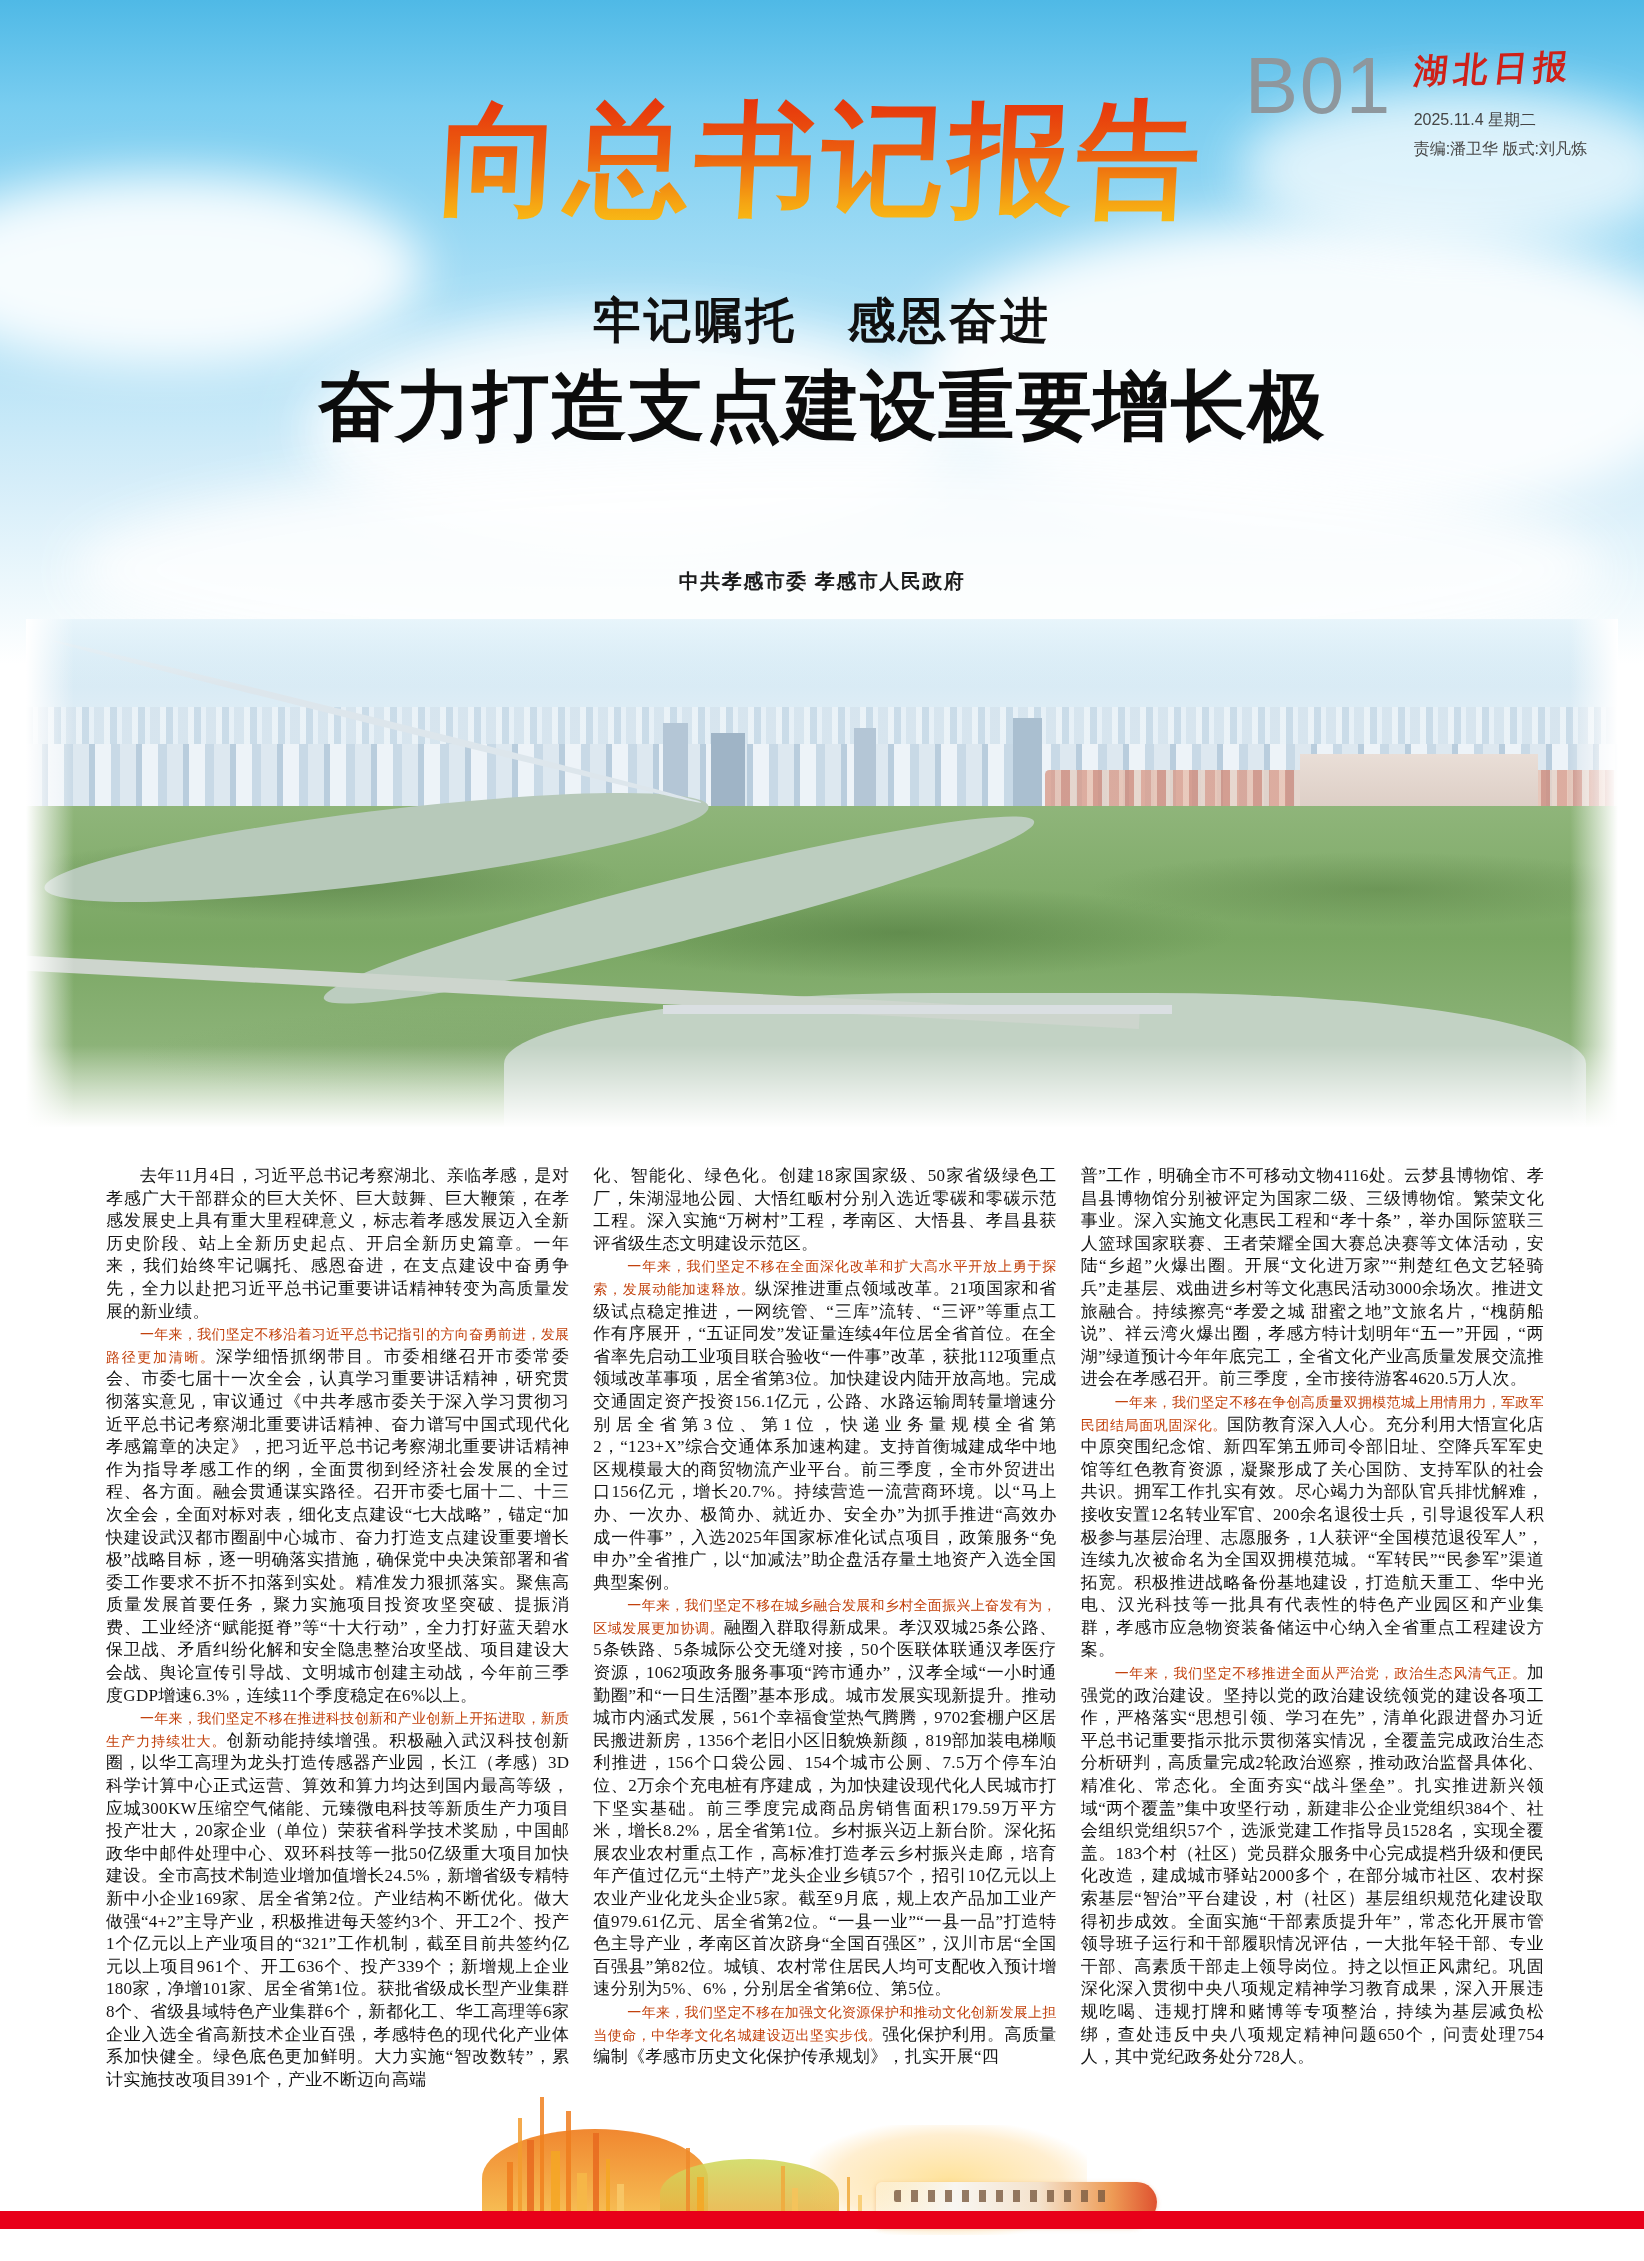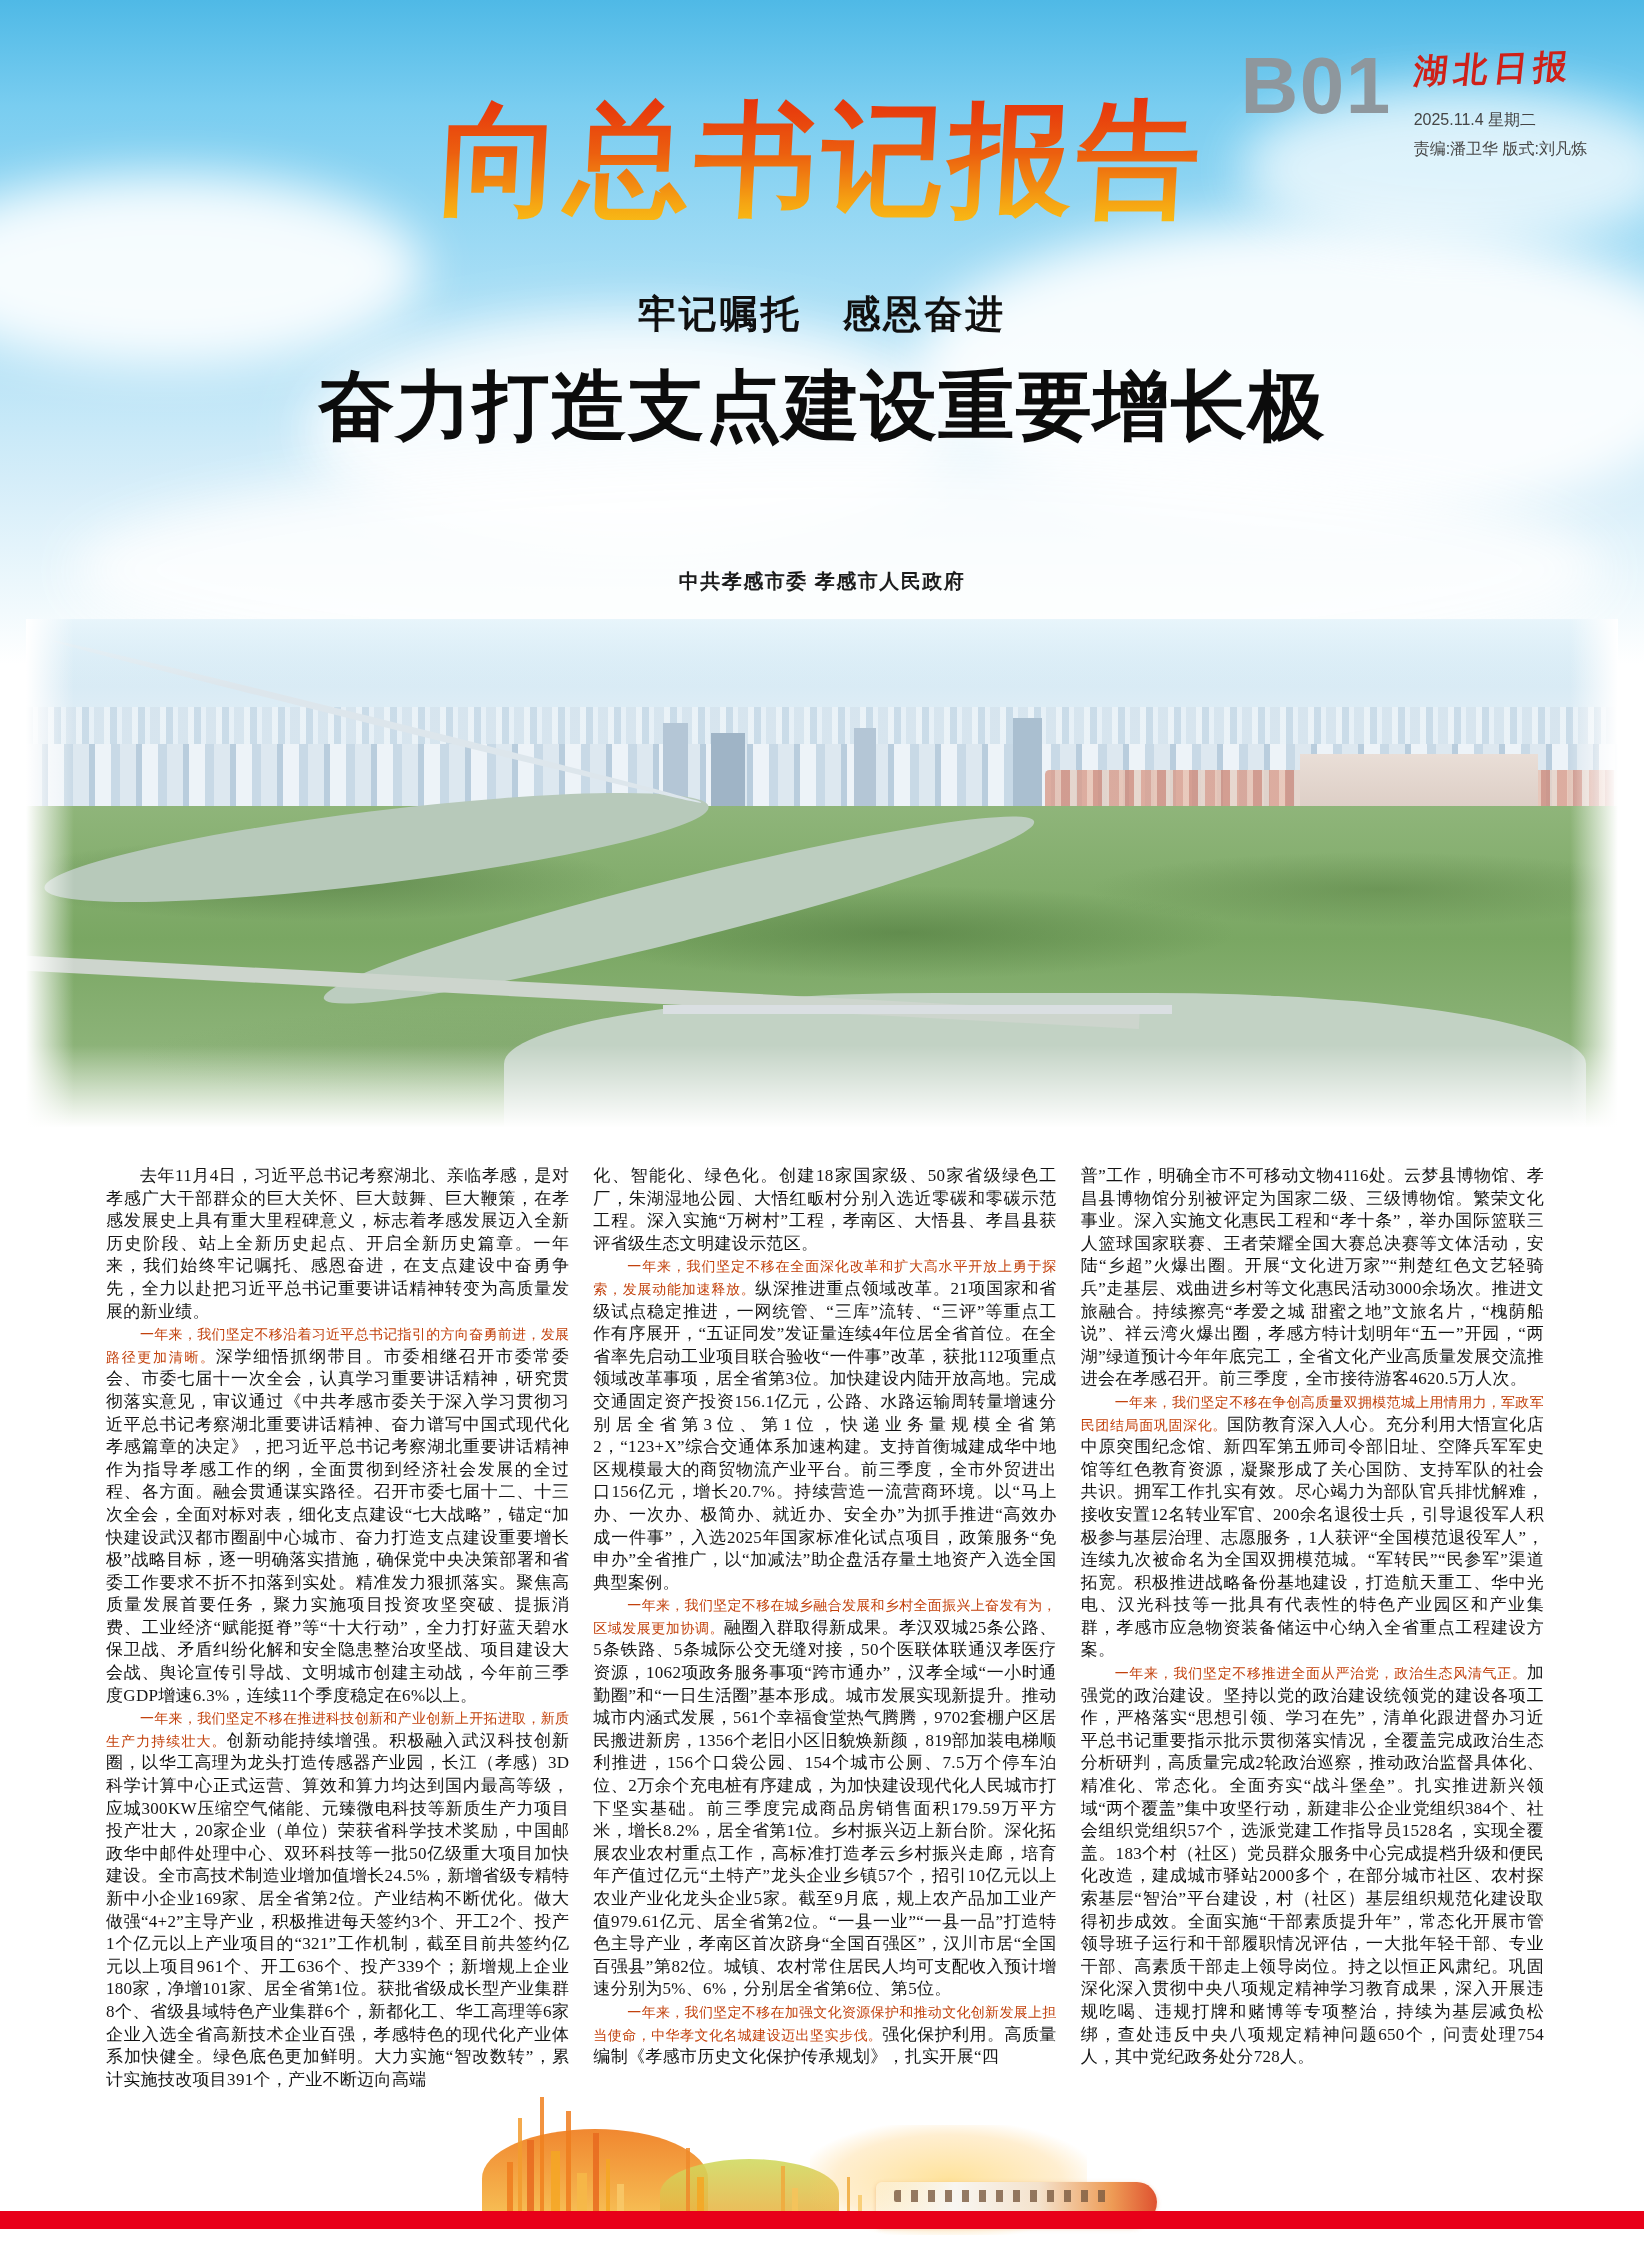--- a/index.html
+++ b/index.html
@@ -6,35 +6,35 @@
   #page{position:relative;width:1644px;height:2261px;margin:0 auto;background:#ffffff;overflow:hidden;
         font-family:"Liberation Sans","DejaVu Sans",sans-serif;}
 
   
   .sky{position:absolute;top:0;left:0;width:100%;height:664px;
        background:linear-gradient(180deg,#4fb9e6 0%,#79cdf0 16%,#a5ddf5 42%,#d4edf9 72%,#f2fafd 92%,#ffffff 100%);}
   .cloud{position:absolute;border-radius:50%;background:rgba(255,255,255,.9);filter:blur(25px);}
 
   
   .masthead{position:absolute;top:48px;right:57px;display:flex;gap:22px;align-items:flex-start;}
-  .pageno{font-size:80px;line-height:.95;font-weight:700;color:#8e979d;letter-spacing:1.5px;}
+  .pageno{font-size:80px;line-height:.95;font-weight:400;color:#8e979d;letter-spacing:1.5px;}
   .mast-right{padding-top:1.5px;}
   .paper-logo{color:#cf2118;font-size:34px;font-weight:bold;letter-spacing:5.8px;line-height:1.1;
               font-family:"DejaVu Serif","Liberation Serif",serif;transform:rotate(-2deg) skewX(-8deg);}
   .dateline{font-size:16px;color:#454545;margin-top:23px;}
   .editors{font-size:16px;color:#454545;margin-top:8px;}
 
   
   .banner-title{position:absolute;top:79px;left:0;width:100%;text-align:center;
                 font-size:123px;font-weight:900;letter-spacing:4.4px;color:#e8470d;
                 font-family:"DejaVu Serif","Liberation Serif",serif;transform:skewX(-3deg);}
   .banner-title span{background:linear-gradient(180deg,#e6320c 6%,#ec5f0f 46%,#f6a713 82%,#f9c316 100%);
                 -webkit-background-clip:text;background-clip:text;-webkit-text-fill-color:transparent;}
   .kicker{position:absolute;top:289px;left:0;width:100%;text-align:center;
-          font-size:38px;font-weight:900;color:#101010;letter-spacing:2.9px;}
+          font-size:48px;font-weight:900;color:#101010;letter-spacing:2.9px;}
   .headline{position:absolute;top:358px;left:0;width:100%;text-align:center;
             font-size:76px;line-height:1.27;font-weight:900;color:#0c0c0c;letter-spacing:1.5px;}
   .byline{position:absolute;top:568px;left:0;width:100%;text-align:center;
           font-size:20px;font-weight:bold;color:#1c1c1c;letter-spacing:1.5px;}
 
   
   .photo{position:absolute;top:619px;left:26px;right:26px;height:520px;overflow:hidden;}
   .photo .ph-sky{position:absolute;top:0;left:0;right:0;height:34%;
                  background:linear-gradient(180deg,#cde6f3 0%,#e0eef6 60%,#d9e8f1 100%);}
   .photo .ph-far{position:absolute;top:17%;left:0;right:0;height:9%;opacity:.75;

